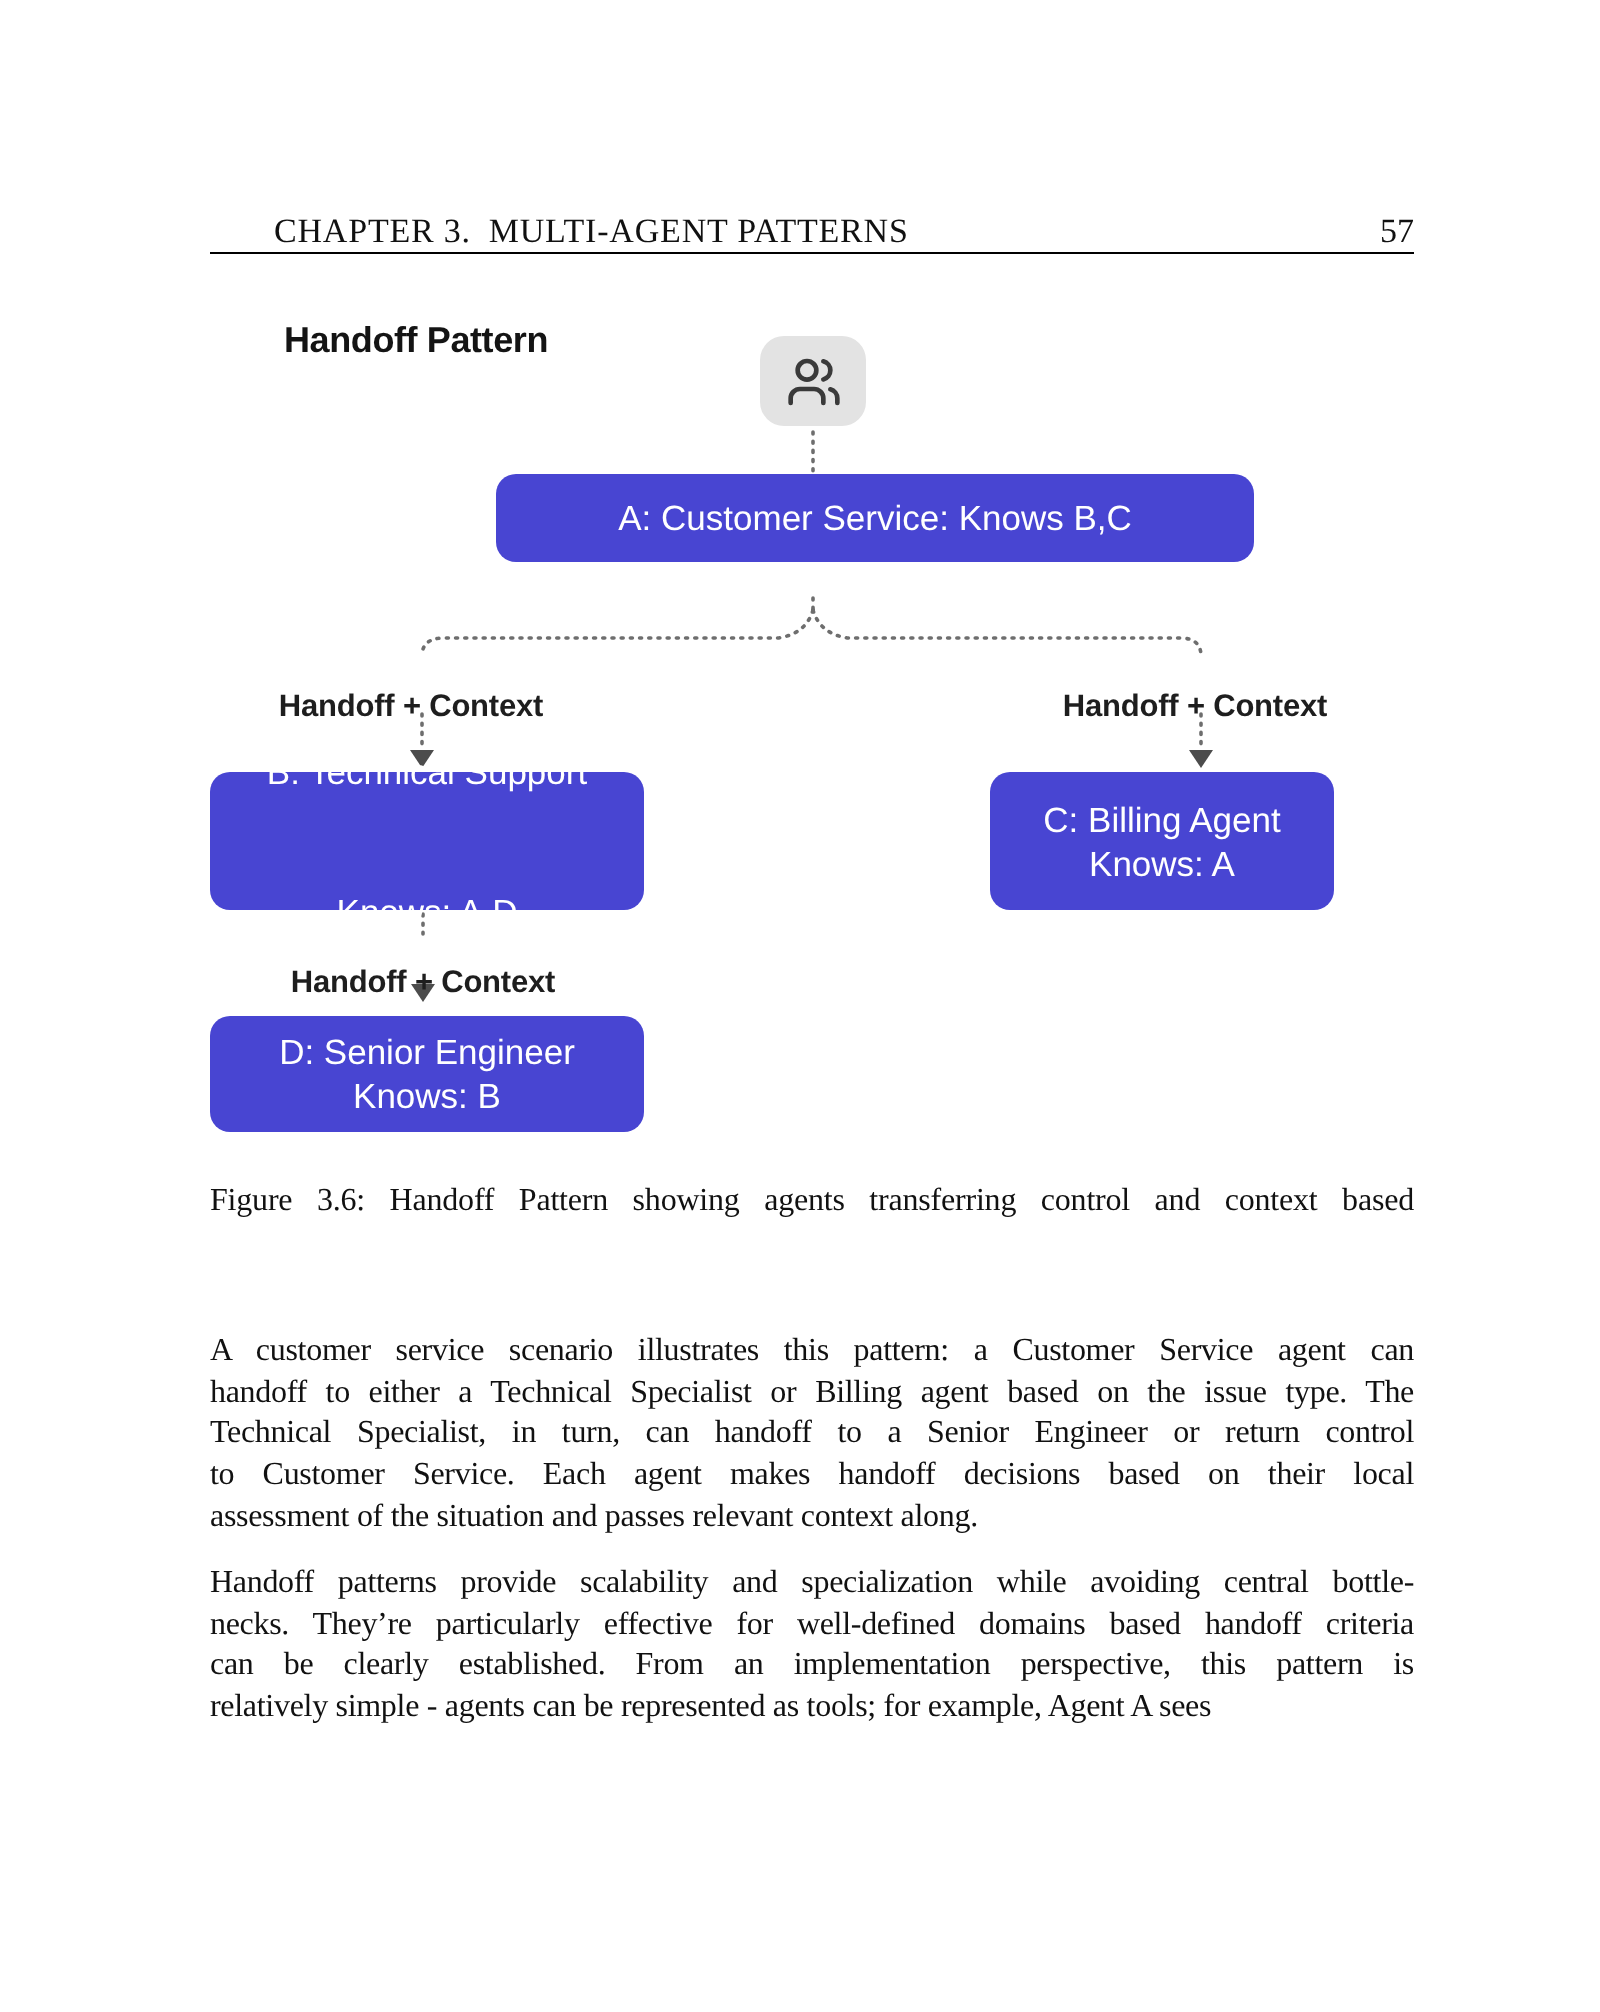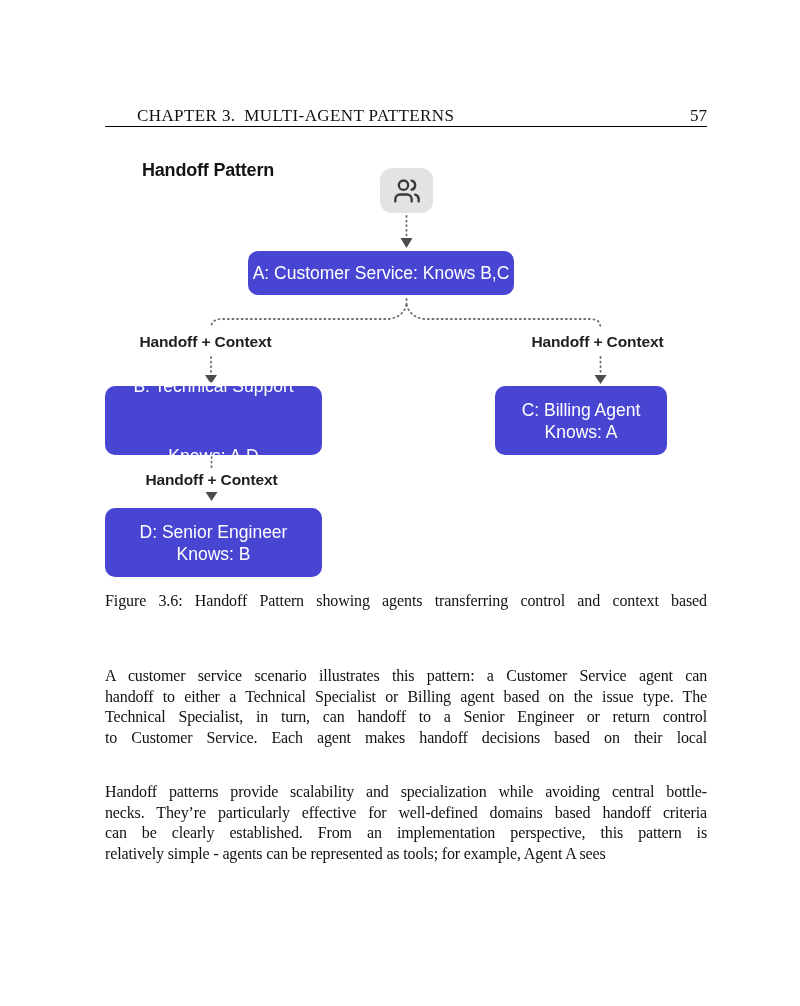--- a/index.html
+++ b/index.html
@@ -44,29 +44,29 @@
   svg.connectors polygon.arrow{fill:var(--arrowhead,#4c4c4c);}
   .node{
     position:absolute;
     background:var(--node-bg,#4845d2);color:var(--node-text,#fff);
     border-radius:10px;
     display:flex;flex-direction:column;align-items:center;justify-content:center;
     font-family:"Liberation Sans", sans-serif;
     font-size:17.5px;line-height:22px;
   }
   .node .tline{text-align:center;text-align-last:center;}
-  .node-a{left:248px;top:251px;width:266px;height:44px;justify-content:center;}
+  .node-a{left:248px;top:237px;width:379px;height:44px;justify-content:center;}
   .node-b{left:105px;top:386px;width:217px;height:69px;gap:48px;}
   .node-c{left:495px;top:386px;width:172px;height:69px;}
-  .node-d{left:105px;top:508px;width:217px;height:69px;}
+  .node-d{left:105px;top:508px;width:217px;height:58px;}
   .edge-label{
     position:absolute;width:155px;text-align:center;
     font-family:"Liberation Sans", sans-serif;
     font-weight:700;font-size:15.5px;color:var(--label-text,#1e1e1e);
-    letter-spacing:-.1px;white-space:nowrap;
+    letter-spacing:-.1px;white-space:nowrap;margin-top:12px;
   }
   .edge-label-left{left:128px;top:333px;}
   .edge-label-right{left:520px;top:333px;}
   .edge-label-bottom{left:134px;top:471px;}
   
   .caption{
     position:absolute;left:105px;top:590px;width:602px;
     font-size:16px;line-height:21px;letter-spacing:-.1px;
   }
   .para{
@@ -137,20 +137,21 @@
   <div class="edge-label edge-label-bottom">Handoff + Context</div>
 
   <div class="caption">
       <div class="tline">Figure 3.6: Handoff Pattern showing agents transferring control and context based</div>
     </div>
   <div class="para para-1">
       <div class="tline">A customer service scenario illustrates this pattern: a Customer Service agent can</div>
       <div class="tline">handoff to either a Technical Specialist or Billing agent based on the issue type. The</div>
       <div class="tline">Technical Specialist, in turn, can handoff to a Senior Engineer or return control</div>
       <div class="tline">to Customer Service.  Each agent makes handoff decisions based on their local</div>
+      <div class="tline tline-last">assessment of the situation and passes relevant context along.</div>
     </div>
   <div class="para para-2">
       <div class="tline">Handoff patterns provide scalability and specialization while avoiding central bottle-</div>
       <div class="tline">necks. They’re particularly effective for well-defined domains based handoff criteria</div>
       <div class="tline">can be clearly established.  From an implementation perspective, this pattern is</div>
       <div class="tline tline-last">relatively simple - agents can be represented as tools; for example, Agent A sees</div>
     </div>
 
 </div>
 

